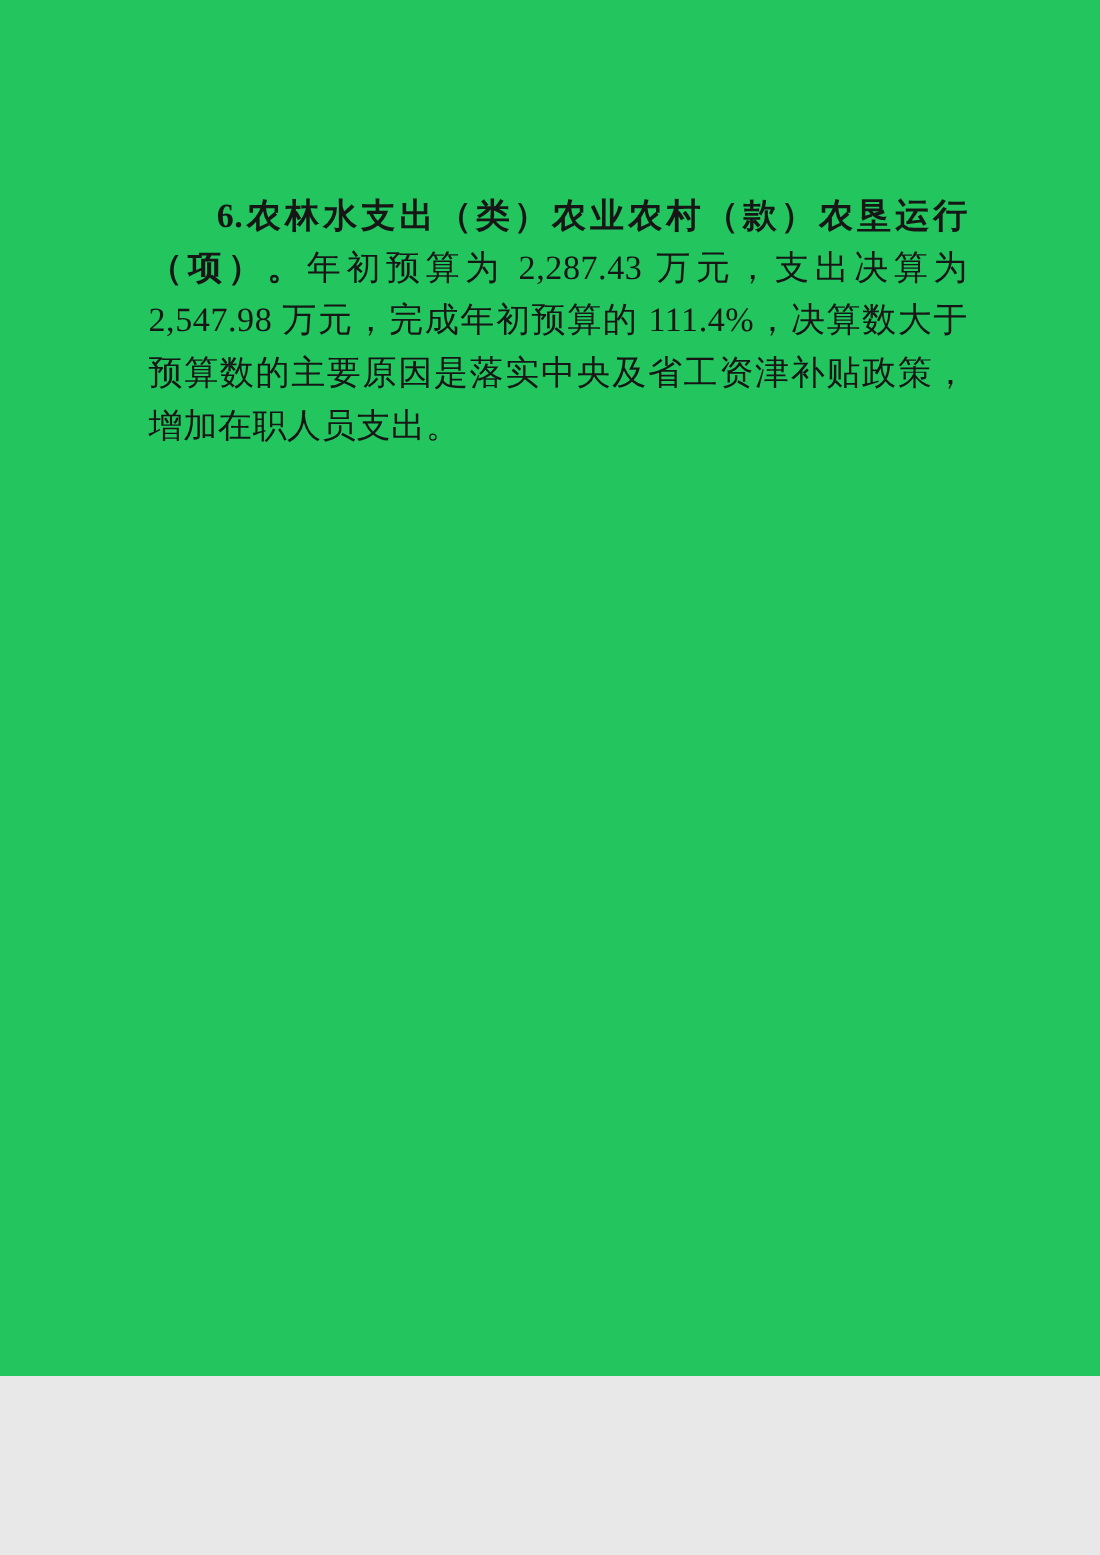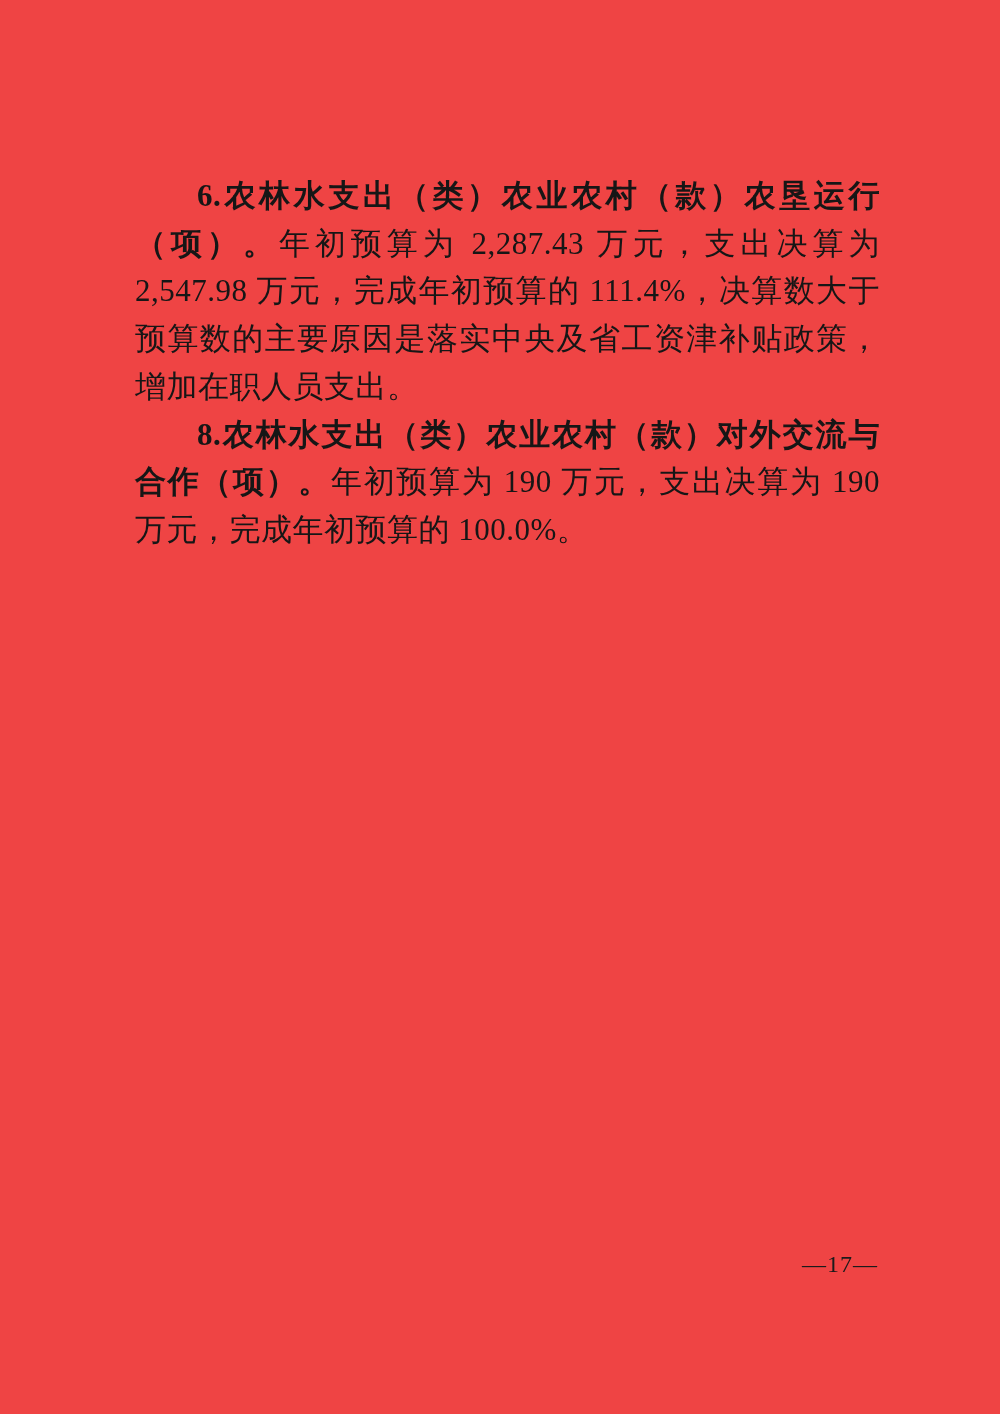--- a/index.html
+++ b/index.html
@@ -3,22 +3,22 @@
 <meta charset="utf-8">
 <style>
   html, body {
     margin: 0;
     padding: 0;
     background: #e8e8e8;
   }
   .page {
     position: relative;
     width: 1000px;
-    height: 1414px;
-    background: #ef4444;
+    height: 1251px;
+    background: #22c55e;
     margin: 0 auto;
     overflow: hidden;
     color: #161616;
     font-family: "Liberation Serif", "DejaVu Serif", serif;
   }
   .doc {
     position: absolute;
     left: 135px;
     top: 172px;
     width: 745px;
@@ -47,21 +47,20 @@
 </style>
 </head>
 <body>
 
 <div class="page">
   <div class="doc">
 
     <p class="para"><span class="head">6.农林水支出（类）农业农村（款）农垦运行（项）。</span><span>年初预算为 2,287.43 万元，支出决算为 2,547.98 万元，完成年初预算的 111.4%，决算数大于预算数的主要原因是落实中央及省工资津补贴政策，增加在职人员支出。</span></p>
 
 
-    <p class="para"><span class="head">8.农林水支出（类）农业农村（款）对外交流与合作（项）。</span><span>年初预算为 190 万元，支出决算为 190 万元，完成年初预算的 100.0%。</span></p>
 
 
 
 
   </div>
 
   <div class="pageno">—17—</div>
 </div>
 
 </body></html>

